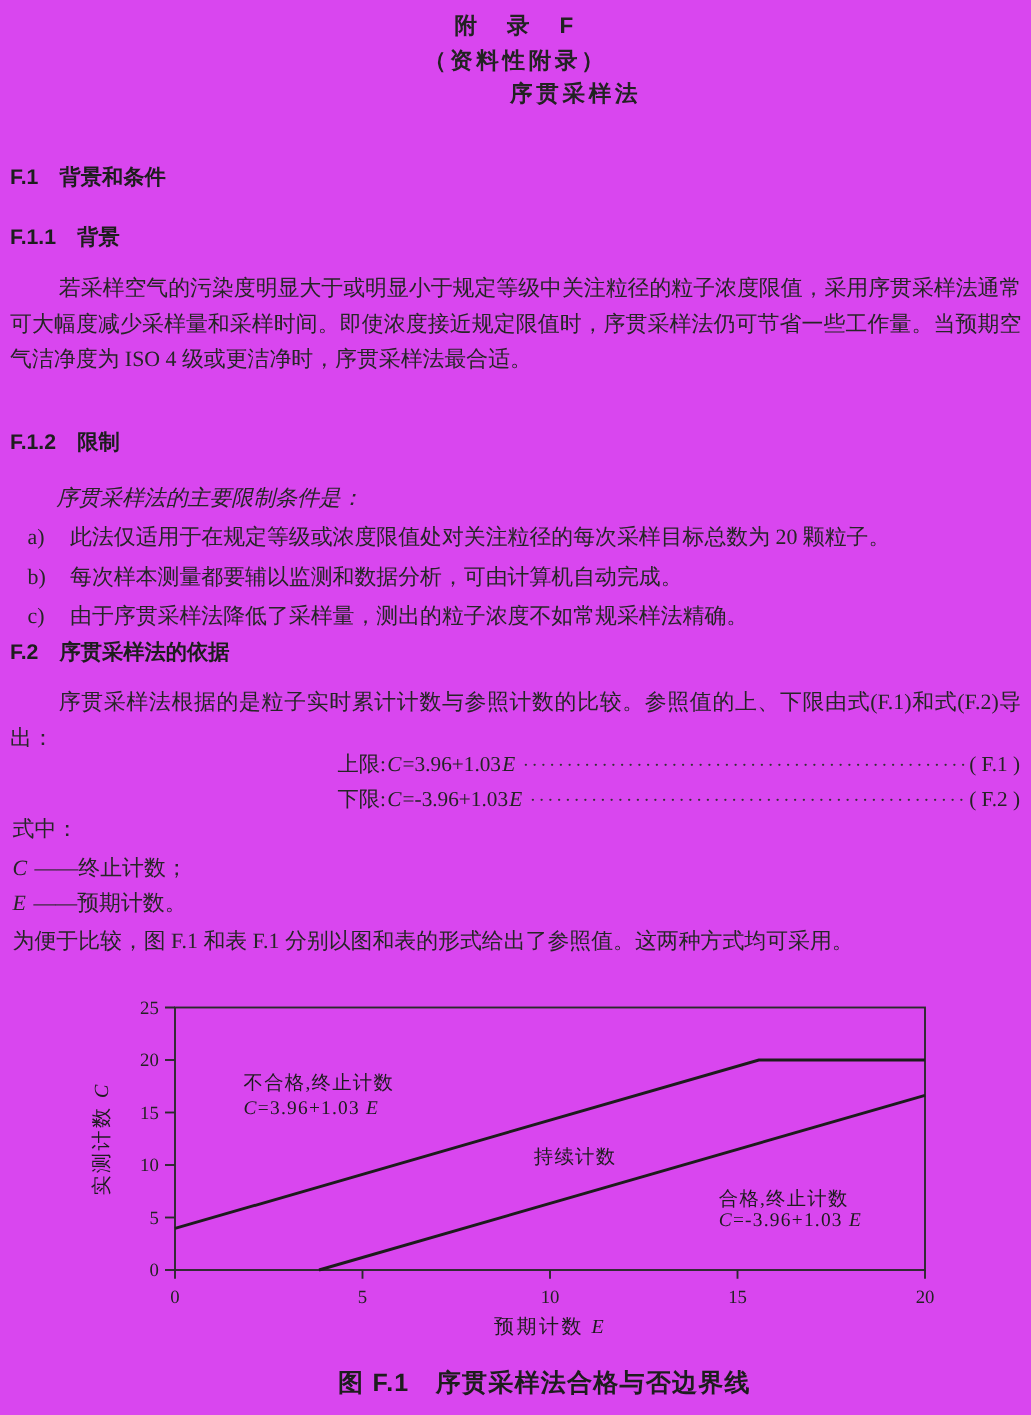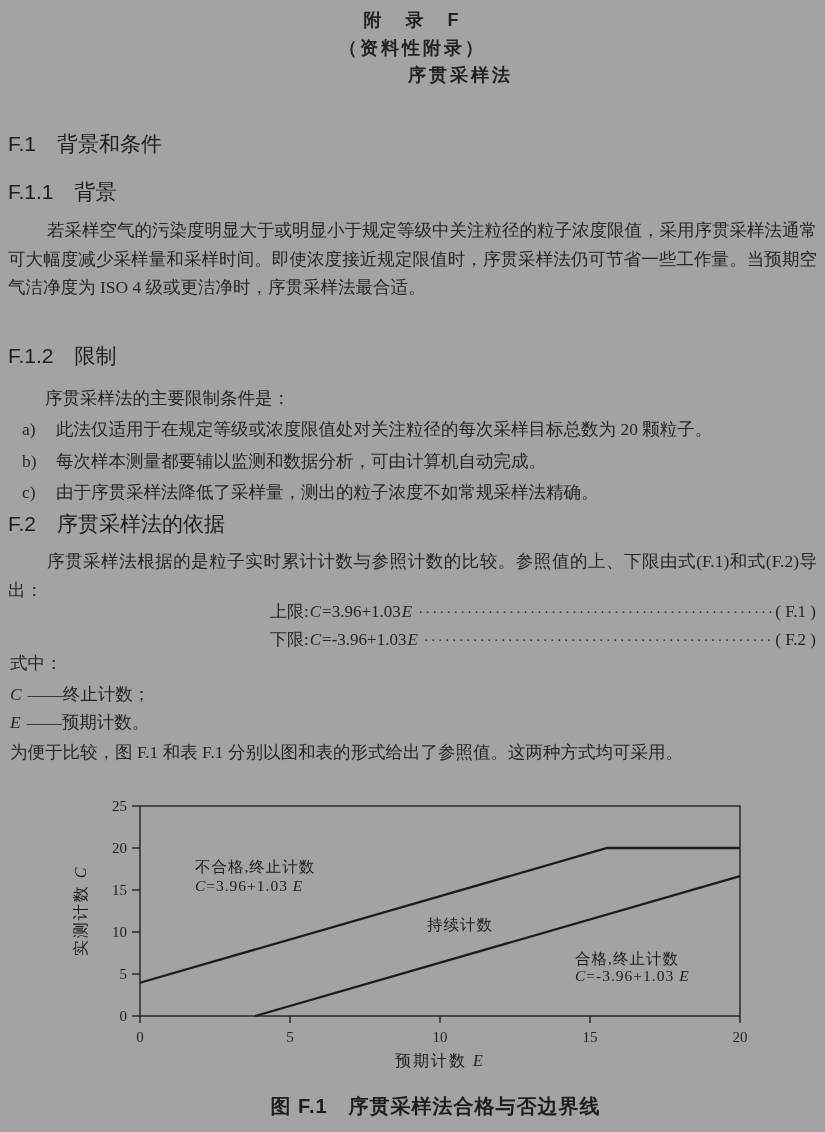--- a/index.html
+++ b/index.html
@@ -1,25 +1,25 @@
 <!DOCTYPE html>
 <html><head>
 <meta charset="utf-8">
 <style>
   html,body{margin:0;padding:0;}
   .page{
     position:relative; width:825px; height:1132px;
-    background:#a3a3a3;
+    background:#d946ef;
     font-family:"Liberation Serif", serif;
     color:#222; overflow:hidden;
   }
   .abs{position:absolute;}
   .center{width:100%; text-align:center;}
   .ttl{font-family:"Liberation Sans",sans-serif; font-weight:bold; font-size:18px; letter-spacing:3px;}
-  .hd{font-family:"Liberation Sans",sans-serif; font-weight:normal; font-size:21px; color:#1d1d1d;}
+  .hd{font-family:"Liberation Sans",sans-serif; font-weight:bold; font-size:17px; color:#1d1d1d;}
   .para{font-size:17.5px; line-height:28.5px; text-align:justify; color:#262626;}
   .ind{text-indent:39px;}
   .note{font-size:14.5px; color:#2a2a2a;}
   .note b{font-family:"Liberation Sans",sans-serif;}
   .items{font-size:17.5px; line-height:31.5px; color:#262626;}
   .item{display:flex;}
   .item .lb{width:34px; flex:none;}
   .eq{display:flex; align-items:baseline; font-size:17px; color:#242424;}
   .eq .leader{flex:1; overflow:hidden; white-space:nowrap; letter-spacing:2px; padding:0 5px; font-size:15px; color:#333;}
   .eq .num{flex:none;}
@@ -42,21 +42,21 @@
 
   <div class="abs hd" style="top:130px; left:8px;">F.1　背景和条件</div>
 
   <div class="abs hd" style="top:178px; left:8px;">F.1.1　背景</div>
 
   <div class="abs para ind" style="top:216px; left:8px; right:8px;">若采样空气的污染度明显大于或明显小于规定等级中关注粒径的粒子浓度限值，采用序贯采样法通常可大幅度减少采样量和采样时间。即使浓度接近规定限值时，序贯采样法仍可节省一些工作量。当预期空气洁净度为 ISO 4 级或更洁净时，序贯采样法最合适。</div>
 
 
   <div class="abs hd" style="top:342px; left:8px;">F.1.2　限制</div>
 
-  <div class="abs para" style="top:384px; left:45px; right:8px;">序贯采样法的主要限制条件是：</div>
+  <div class="abs para" style="top:384px; left:45px; right:8px;font-style:italic;">序贯采样法的主要限制条件是：</div>
 
   <div class="abs items" style="top:414px; left:22px; right:8px;">
     <div class="item">
       <span class="lb">a)</span>
       <span>此法仅适用于在规定等级或浓度限值处对关注粒径的每次采样目标总数为 20 颗粒子。</span>
     </div>
     <div class="item">
       <span class="lb">b)</span>
       <span>每次样本测量都要辅以监测和数据分析，可由计算机自动完成。</span>
     </div>

